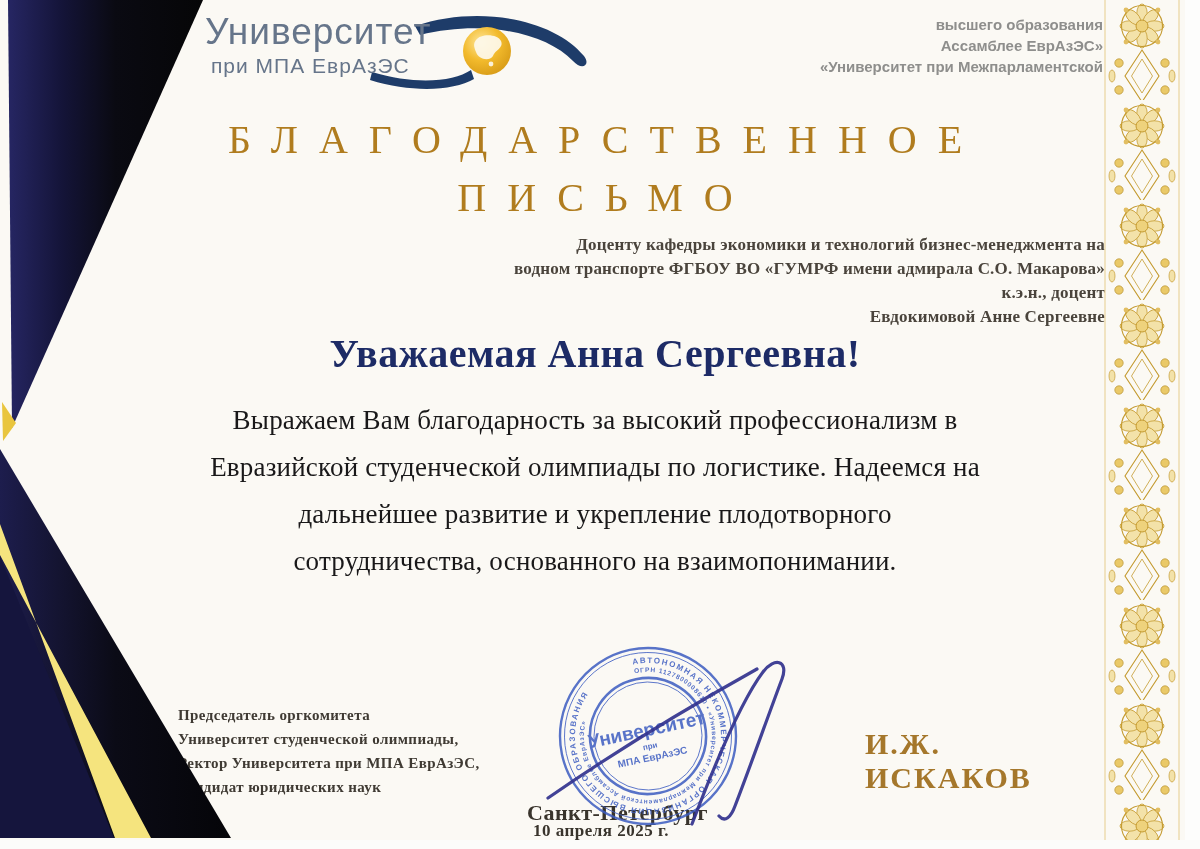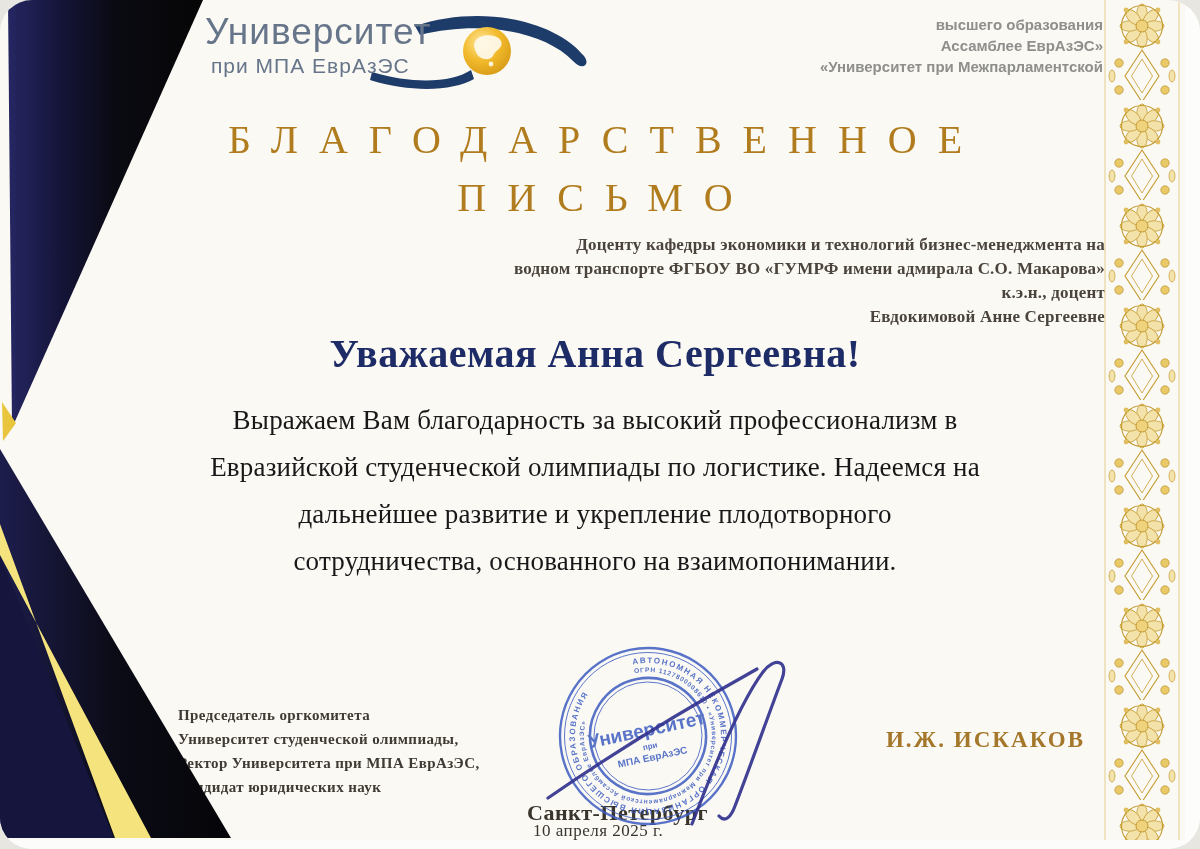--- a/index.html
+++ b/index.html
@@ -1,18 +1,18 @@
 <!DOCTYPE html>
 <html lang="ru"><head>
 <meta charset="utf-8">
 <style>
   html,body{margin:0;padding:0;background:#e8e6e1;}
   .page{
     position:relative;width:1200px;height:849px;overflow:hidden;
-    background:#fbf9f4;font-family:"Liberation Serif",serif;border-radius:32px;
+    background:#fbf9f4;font-family:"Liberation Serif",serif;
   }
   
   .logo-text{position:absolute;left:205px;top:12px;z-index:3;color:#66758a;font-family:"Liberation Sans",sans-serif;}
   .logo-title{font-size:37px;letter-spacing:1px;line-height:40px;font-weight:400;}
   .logo-sub{font-size:21px;letter-spacing:1px;padding-left:6px;margin-top:2px;font-weight:400;}
   .logo-art{position:absolute;left:360px;top:8px;z-index:2;}
   .org-block{
     position:absolute;right:97px;top:14px;width:430px;text-align:right;z-index:2;
     font-family:"Liberation Sans",sans-serif;font-size:15px;font-weight:700;
     color:#8e8e8c;line-height:21px;
@@ -38,25 +38,25 @@
   .bodytext{
     position:absolute;left:170px;top:397px;width:850px;text-align:center;
     font-size:27px;font-weight:400;line-height:47px;color:#191819;letter-spacing:.2px;
   }
   
   .sig-block{
     position:absolute;left:178px;top:703px;width:340px;
     font-size:15px;font-weight:700;line-height:24px;color:#3f3a33;letter-spacing:.4px;
   }
   .signer-name{
-    position:absolute;left:865px;top:727px;width:220px;text-align:right;
-    font-size:23px;font-weight:700;letter-spacing:2px;color:#a5772b;
+    position:absolute;left:865px;top:727px;width:220px;text-align:left;
+    font-size:30px;font-weight:700;letter-spacing:2px;color:#a5772b;
   }
   .city{position:absolute;left:527px;top:800px;font-size:22px;font-weight:700;color:#39342c;z-index:4;letter-spacing:.5px;}
-  .date{position:absolute;left:533px;top:821px;font-size:17px;font-weight:400;color:#39342c;z-index:4;letter-spacing:.5px;}
+  .date{position:absolute;left:533px;top:821px;font-size:17px;font-weight:700;color:#39342c;z-index:4;letter-spacing:.5px;}
   .stamp-svg{position:absolute;left:548px;top:636px;z-index:5;}
   .sign-svg{position:absolute;left:500px;top:620px;z-index:6;}
   
   .deco-left{position:absolute;left:0;top:0;z-index:1;}
   .ornament{position:absolute;left:1100px;top:0;z-index:1;}
   .margin-right{position:absolute;right:0;top:0;width:15px;height:849px;background:#fdfdfc;z-index:2;}
   .margin-bottom{position:absolute;left:0;bottom:0;width:1200px;height:9px;background:#fcfcfa;z-index:2;}
 </style>
 </head>
 <body>

